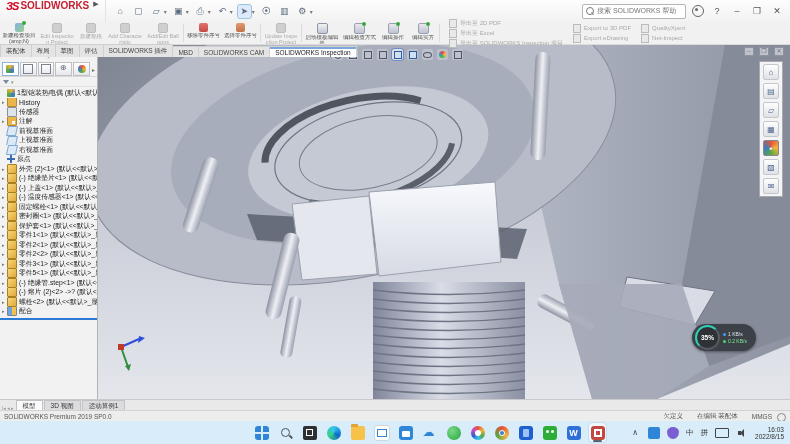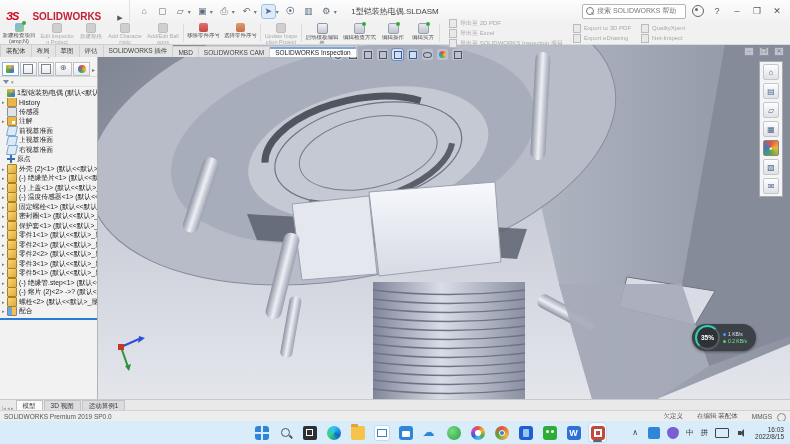--- a/index.html
+++ b/index.html
@@ -3,21 +3,21 @@
 <meta charset="utf-8">
 <style>
   html,body{margin:0;padding:0}
   body{width:790px;height:444px;position:relative;overflow:hidden;
        font-family:"Liberation Sans","DejaVu Sans",sans-serif;background:#f0f0f0;
        -webkit-font-smoothing:antialiased;cursor:default}
   
   .titlebar{position:absolute;top:0;left:0;width:790px;height:22px;
     background:linear-gradient(#fdfdfd,#f2f2f2);border-bottom:1px solid #dcdcdc;
     display:flex;align-items:center;z-index:6}
-  .brand{display:flex;align-items:flex-end;gap:14px;padding:0 6px;height:100%;border-right:1px solid #e3e3e3}
+  .brand{display:flex;align-items:flex-start;gap:2px;padding:0 6px;height:100%;border-right:1px solid #e3e3e3}
   .brand .dslogo{color:#d0021b;font-weight:bold;font-style:italic;font-size:11px;letter-spacing:-1px}
   .brand .brandtxt{color:#c42032;font-weight:bold;font-size:10px;letter-spacing:0px}
   .brand .flag{color:#555;font-size:7px;margin-left:2px}
   .qa{display:flex;align-items:center;gap:5px;margin-left:8px}
   .qa-ico{width:13px;height:13px;border-radius:2px;position:relative;display:flex;align-items:center;justify-content:center;font-size:9px;color:#5b6b7d}
   .qa-sel{outline:1px solid #9ec1e0;background:#dceafc}
   .qa-car{font-size:6px;color:#777;margin-left:-4px}
   .ttl{position:absolute;left:0;right:0;text-align:center;font-size:8px;color:#444;pointer-events:none}
   .tright{margin-left:auto;display:flex;align-items:center;gap:6px;padding-right:6px}
   .searchbox{width:96px;height:13px;border:1px solid #b5b5b5;border-radius:2px;background:#fff;
@@ -206,21 +206,20 @@
       <div class="qa-car">▾</div>
       <div class="qa-ico">↶</div>
       <div class="qa-car">▾</div>
       <div class="qa-ico qa-sel">➤</div>
       <div class="qa-car">▾</div>
       <div class="qa-ico">⦿</div>
       <div class="qa-ico">▥</div>
       <div class="qa-ico">⚙</div>
       <div class="qa-car">▾</div>
     </div>
-  <div class="ttl">1型铠装热电偶.SLDASM</div>
   <div class="tright">
     <div class="searchbox">
       <span class="mag"></span>
       <span>搜索 SOLIDWORKS 帮助</span>
     </div>
     <span class="usr"></span>
     <span class="winbtn">?</span>
     <span class="winbtn">–</span>
     <span class="winbtn">❐</span>
     <span class="winbtn">✕</span>

